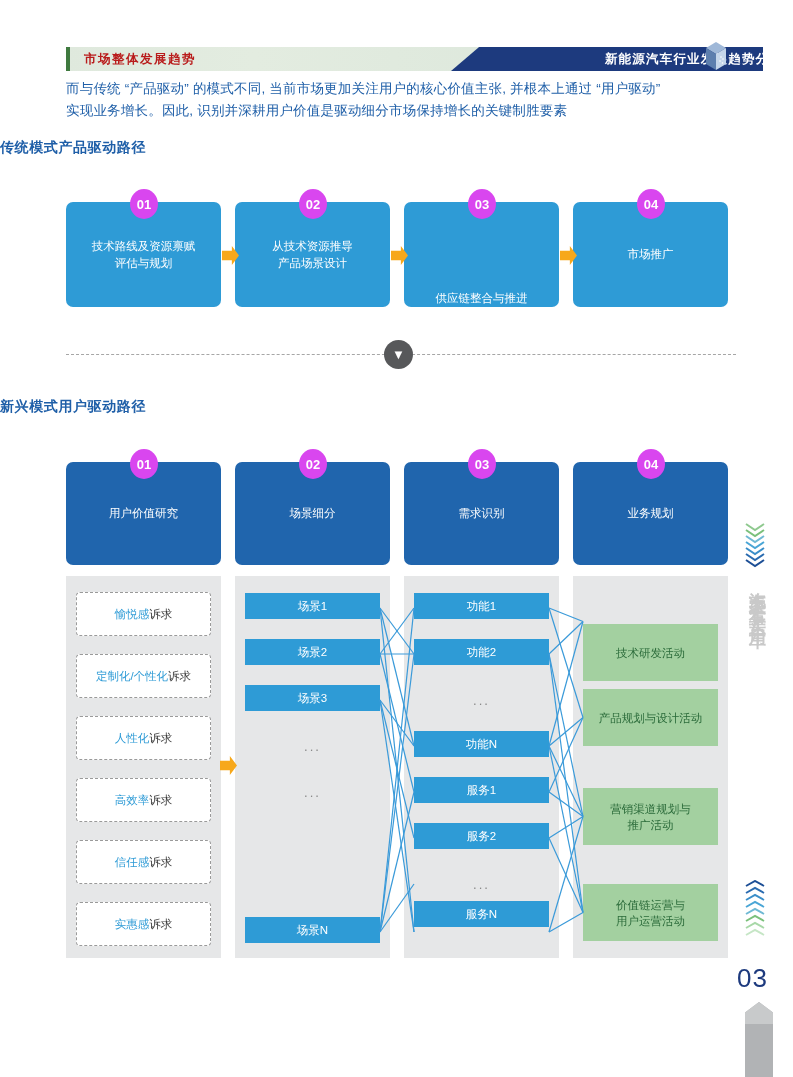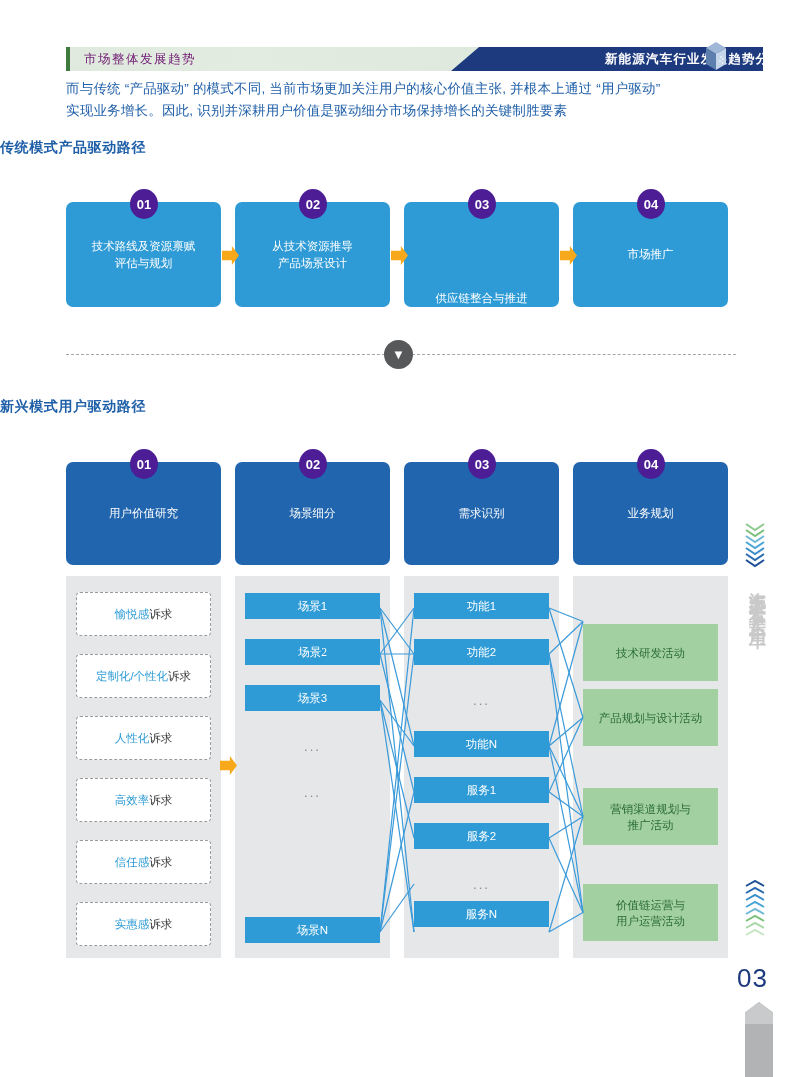--- a/index.html
+++ b/index.html
@@ -40,22 +40,22 @@
     height: 24px;
     background: #3f7a3f;
   }
   .header-left-text {
     position: absolute;
     left: 18px;
     top: 0;
     height: 36px;
     line-height: 24px;
     font-size: 12.5px;
-    font-weight: normal;
-    color: #701a75;
+    font-weight: bold;
+    color: #b91c1c;
     letter-spacing: 1.5px;
     white-space: nowrap;
   }
   .header-right {
     position: absolute;
     left: 385px;
     top: 0;
     width: 312px;
     height: 24px;
     background: #1d3a7e;
@@ -128,21 +128,21 @@
   }
   .flow1 .node:nth-of-type(1) { left: 0; }
   .flow1 .node:nth-of-type(2) { left: 169px; }
   .flow1 .node:nth-of-type(3) { left: 338px; align-items: flex-end; }
   .flow1 .node:nth-of-type(4) { left: 507px; }
 
   .badge {
     position: absolute;
     width: 28px;
     height: 30px;
-    background: #4c1d95;
+    background: #d946ef;
     border-radius: 50%;
     color: #ffffff;
     font-size: 13px;
     font-weight: bold;
     display: flex;
     align-items: center;
     justify-content: center;
     z-index: 5;
   }
   .flow1 .badge { top: -13px; }
@@ -480,21 +480,21 @@
         <span class="hl">信任感</span>
         <span class="tl">诉求</span>
       </div>
       <div class="cell cell-dashed" style="top: 326px;">
         <span class="hl">实惠感</span>
         <span class="tl">诉求</span>
       </div>
     </div>
   <div id="cells-c2">
       <div class="cell cell-blue" style="top: 17px; left: 179px;">场景1</div>
-      <div class="cell cell-blue" style="top: 63px; left: 179px; font-family: Liberation Serif, serif;">场景2</div>
+      <div class="cell cell-blue" style="top: 63px; left: 179px;">场景2</div>
       <div class="cell cell-blue" style="top: 109px; left: 179px;">场景3</div>
       <div class="cell cell-ellipsis" style="top: 155px; left: 179px;">...</div>
       <div class="cell cell-ellipsis" style="top: 201px; left: 179px;">...</div>
       <div class="cell cell-blue" style="top: 341px; left: 179px;">场景N</div>
     </div>
   <div id="cells-c3">
       <div class="cell cell-blue" style="top: 17px; left: 348px;">功能1</div>
       <div class="cell cell-blue" style="top: 63px; left: 348px;">功能2</div>
       <div class="cell cell-ellipsis" style="top: 109px; left: 348px;">...</div>
       <div class="cell cell-blue" style="top: 155px; left: 348px;">功能N</div>

